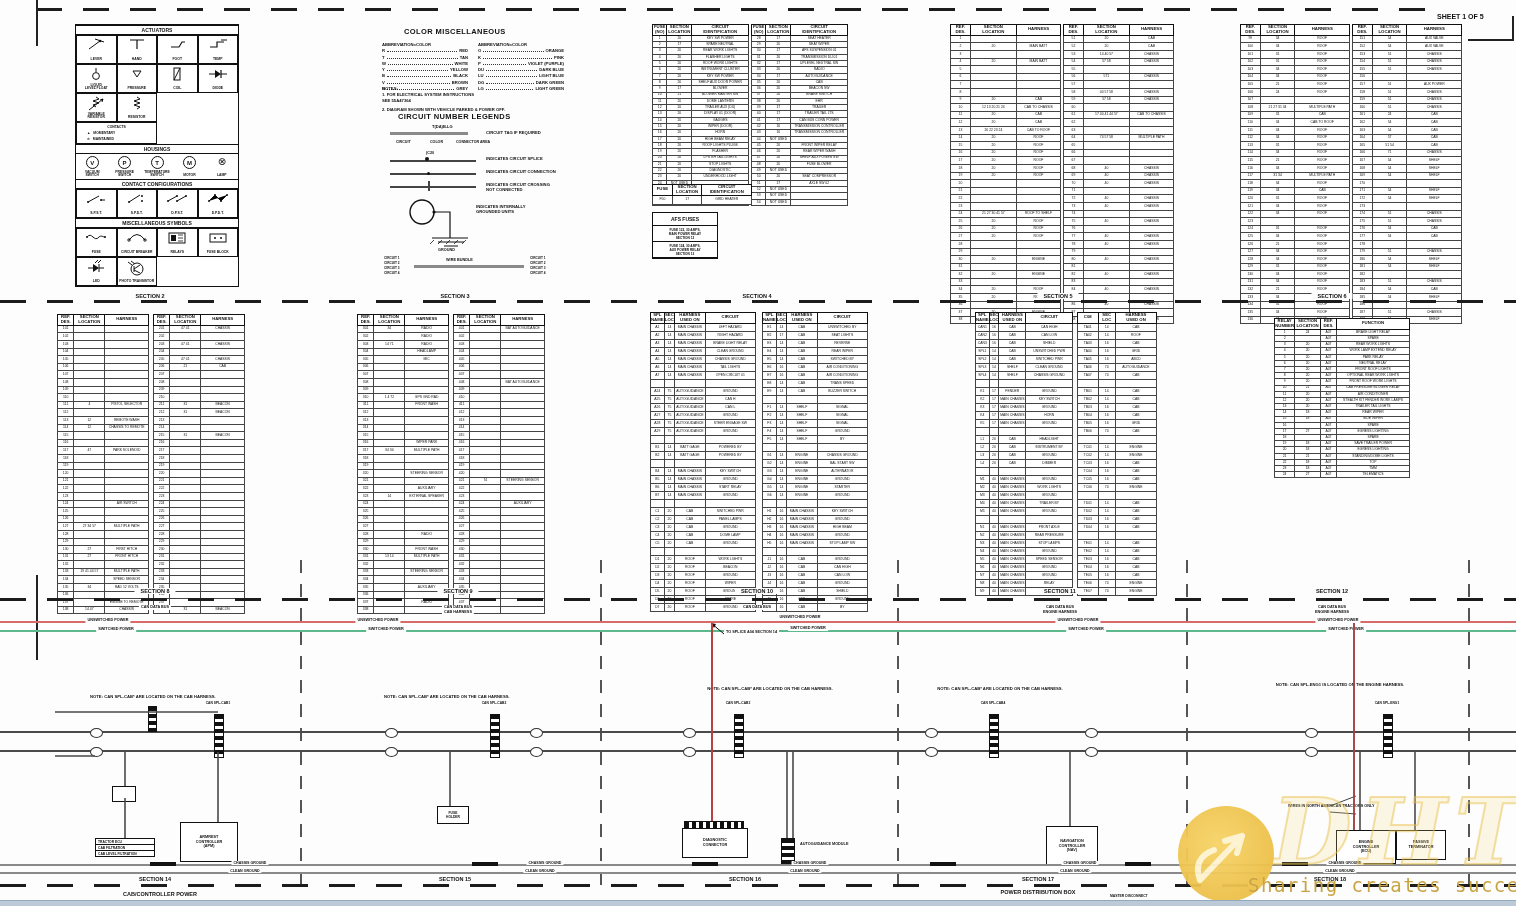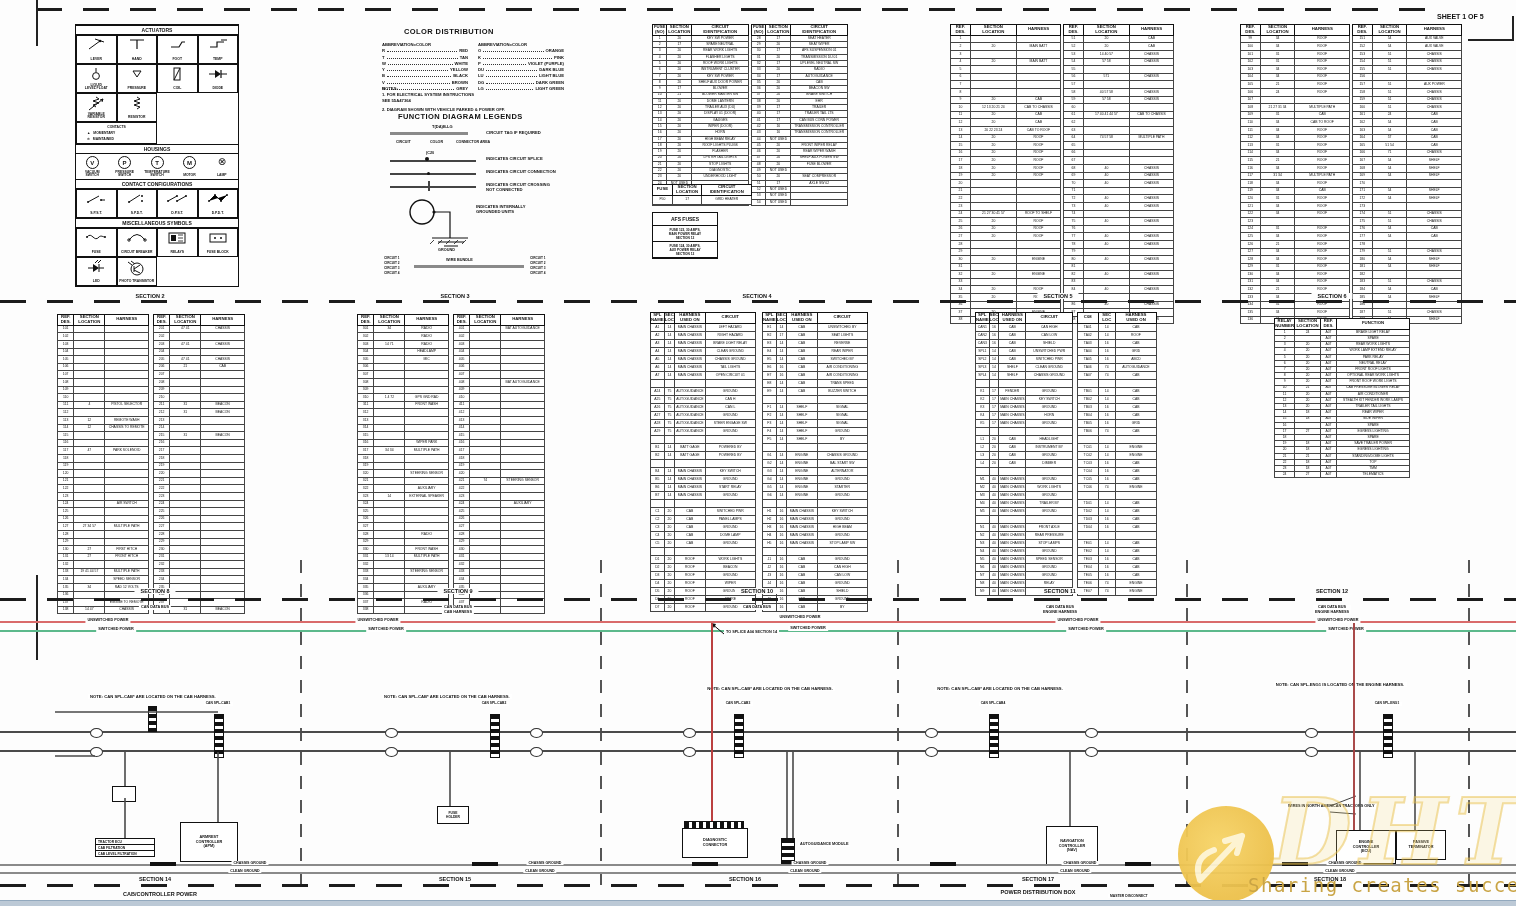--- a/index.html
+++ b/index.html
@@ -276,21 +276,21 @@
             <circle cx="11" cy="9" r="6" stroke="#111" fill="none" stroke-width="1"></circle>
             <path d="M8 6 V12 M8 9 L14 5 M8 10 L14 13 M2 2 l4 3 M5 1 l4 3" stroke="#111" stroke-width="1" fill="none"></path>
           </svg>
           <span>PHOTO TRANSISTOR</span>
         </div>
       <div class="leg-cell" style="border:none;"></div>
         <div class="leg-cell" style="border:none;"></div>
     </div>
   </div>
 
-  <div class="h-title" style="left:404px;top:27px;">COLOR DISTRIBUTION</div>
+  <div class="h-title" style="left:404px;top:27px;">COLOR MISCELLANEOUS</div>
   <div class="abbr-col" style="left:382px;top:42px;">
     <div class="abbr-row" style="font-weight:bold;">ABBREVIATION=COLOR</div>
     <div class="abbr-row">
         <span>R</span>
         <span class="lead"></span>
         <span>RED</span>
       </div>
     <div class="abbr-row">
         <span>T</span>
         <span class="lead"></span>
@@ -359,21 +359,21 @@
         <span class="lead"></span>
         <span>LIGHT GREEN</span>
       </div>
   </div>
   <div class="note-blk" style="left:382px;top:86px;">
     <div>NOTES:</div>
     <div class="pre">1. FOR ELECTRICAL SYSTEM INSTRUCTIONS
 SEE 55A47364</div>
     <div style="margin-top:3px;">2. DIAGRAM SHOWN WITH VEHICLE PARKED &amp; POWER OFF.</div>
   </div>
-  <div class="h-title" style="left:398px;top:112px;">FUNCTION DIAGRAM LEGENDS</div>
+  <div class="h-title" style="left:398px;top:112px;">CIRCUIT NUMBER LEGENDS</div>
 
   <div class="abs" style="left:390px;top:124px;width:190px;height:24px;">
     <div style="position:absolute;left:0;top:8px;width:78px;height:3px;background:#8a8a8a;"></div>
     <div style="position:absolute;left:42px;top:0;font-size:4px;font-weight:bold;">T(DA)B-LG</div>
     <div style="position:absolute;left:96px;top:6px;font-size:4.2px;font-weight:bold;">CIRCUIT TAG IF REQUIRED</div>
     <div style="position:absolute;left:6px;top:16px;font-size:3.6px;font-weight:bold;">CIRCUIT</div>
     <div style="position:absolute;left:40px;top:16px;font-size:3.6px;font-weight:bold;">COLOR</div>
     <div style="position:absolute;left:66px;top:16px;font-size:3.6px;font-weight:bold;">CONNECTOR AREA</div>
   </div>
 

